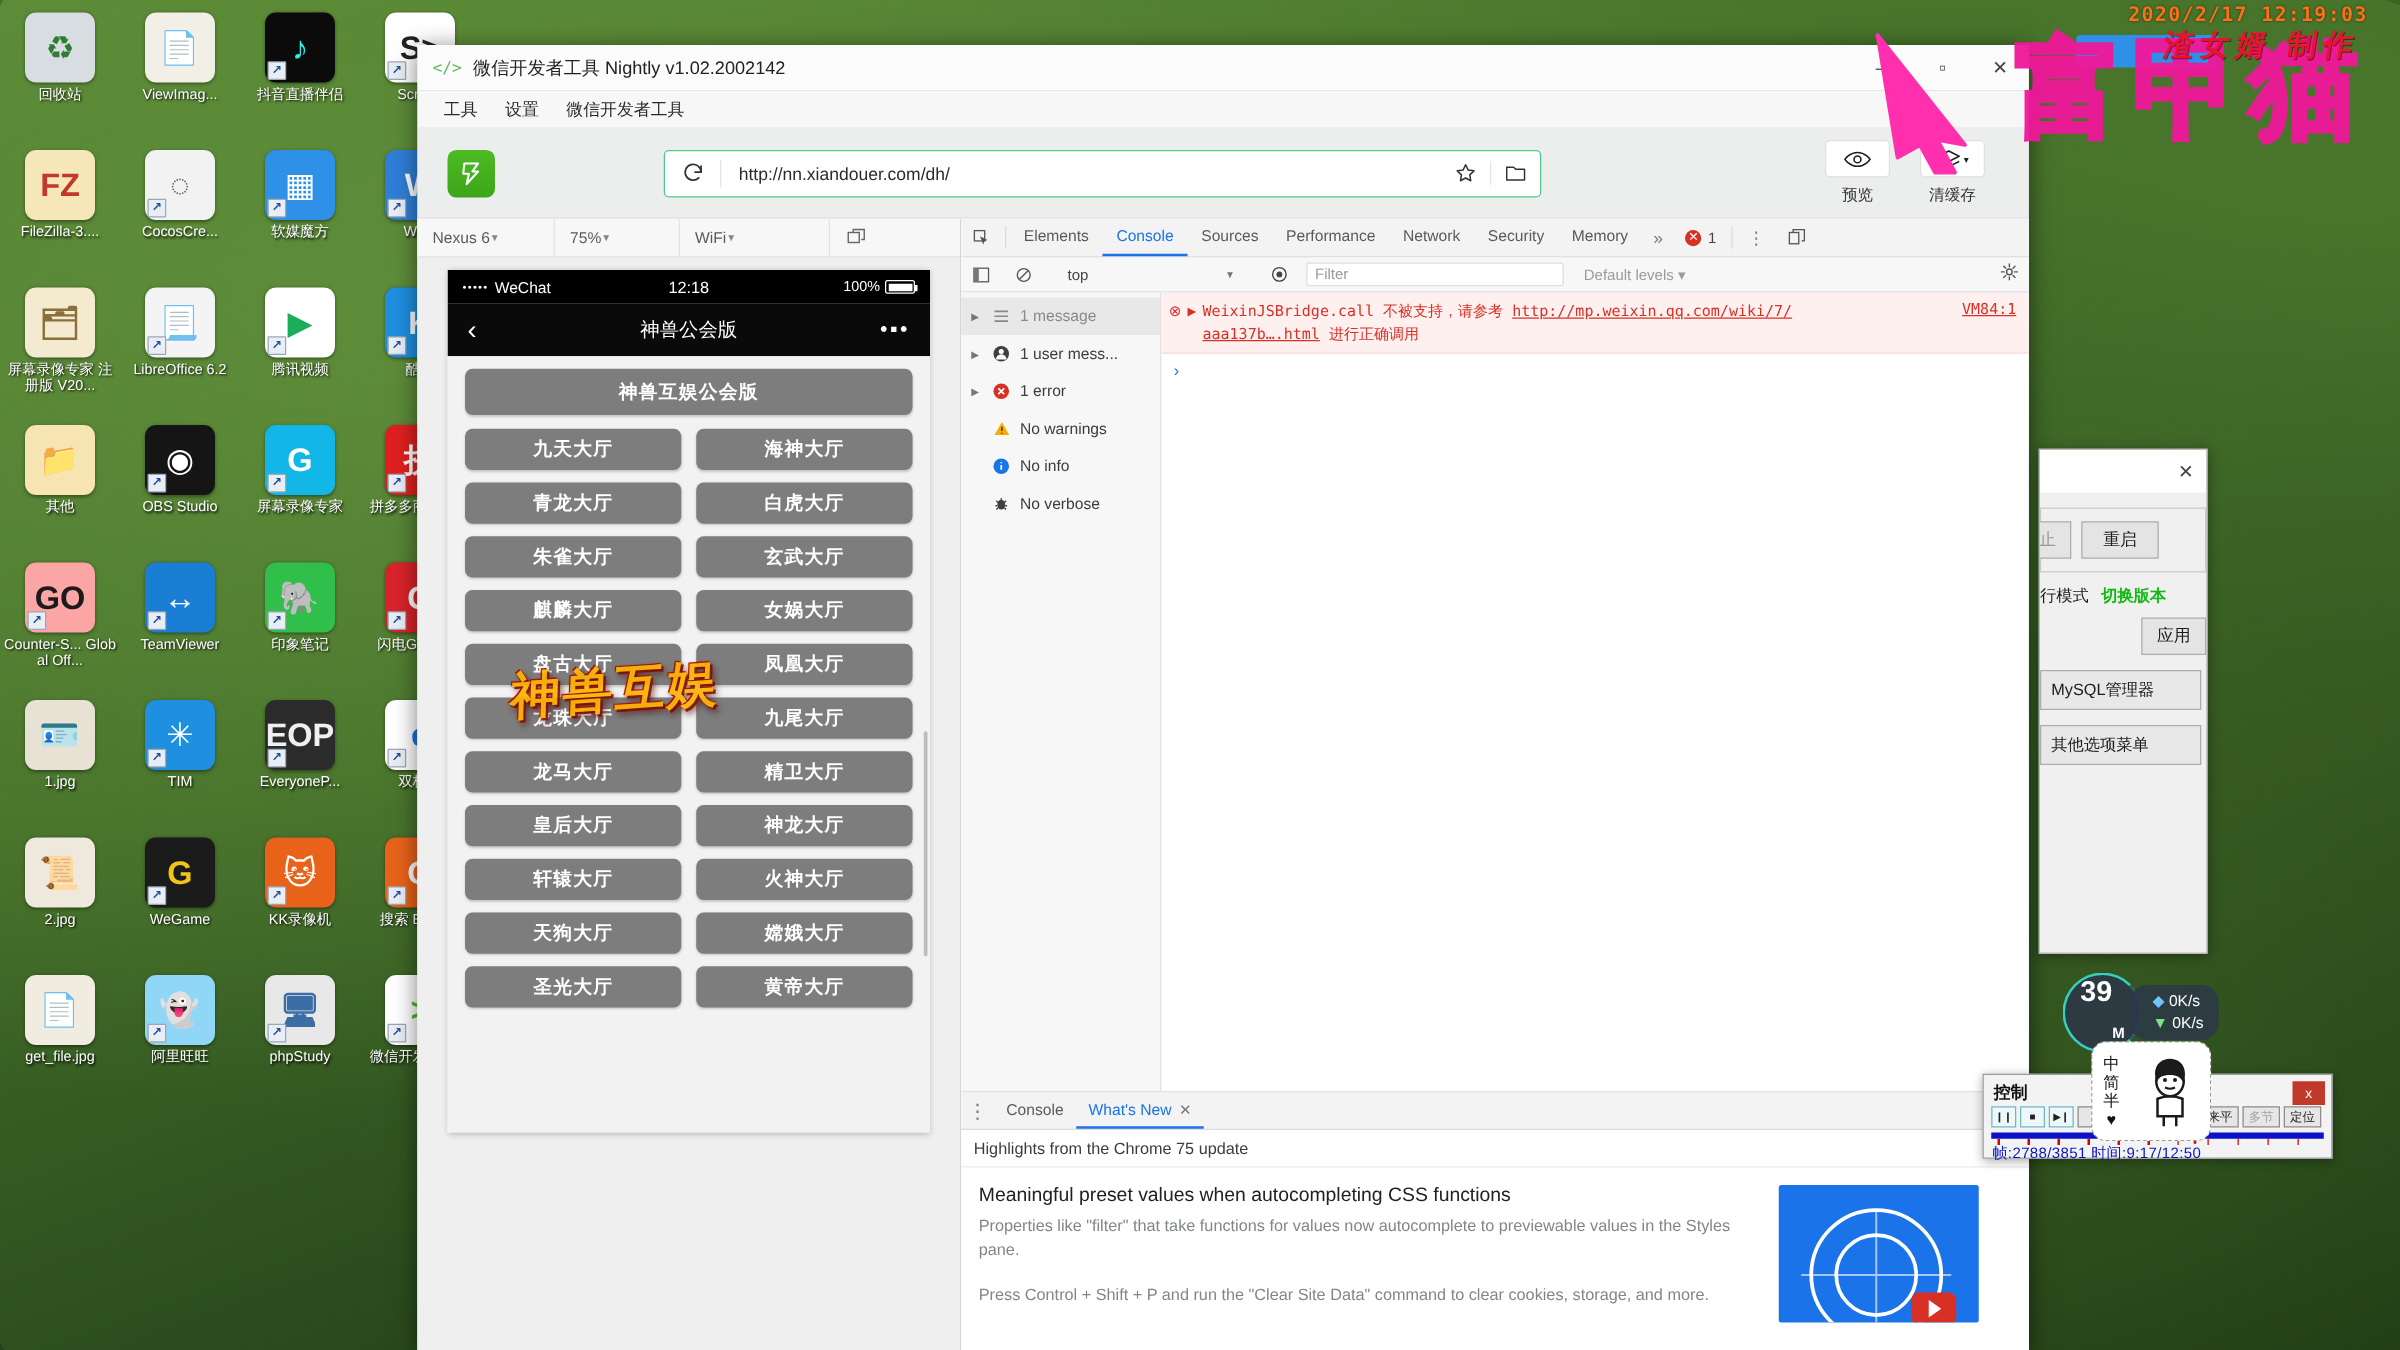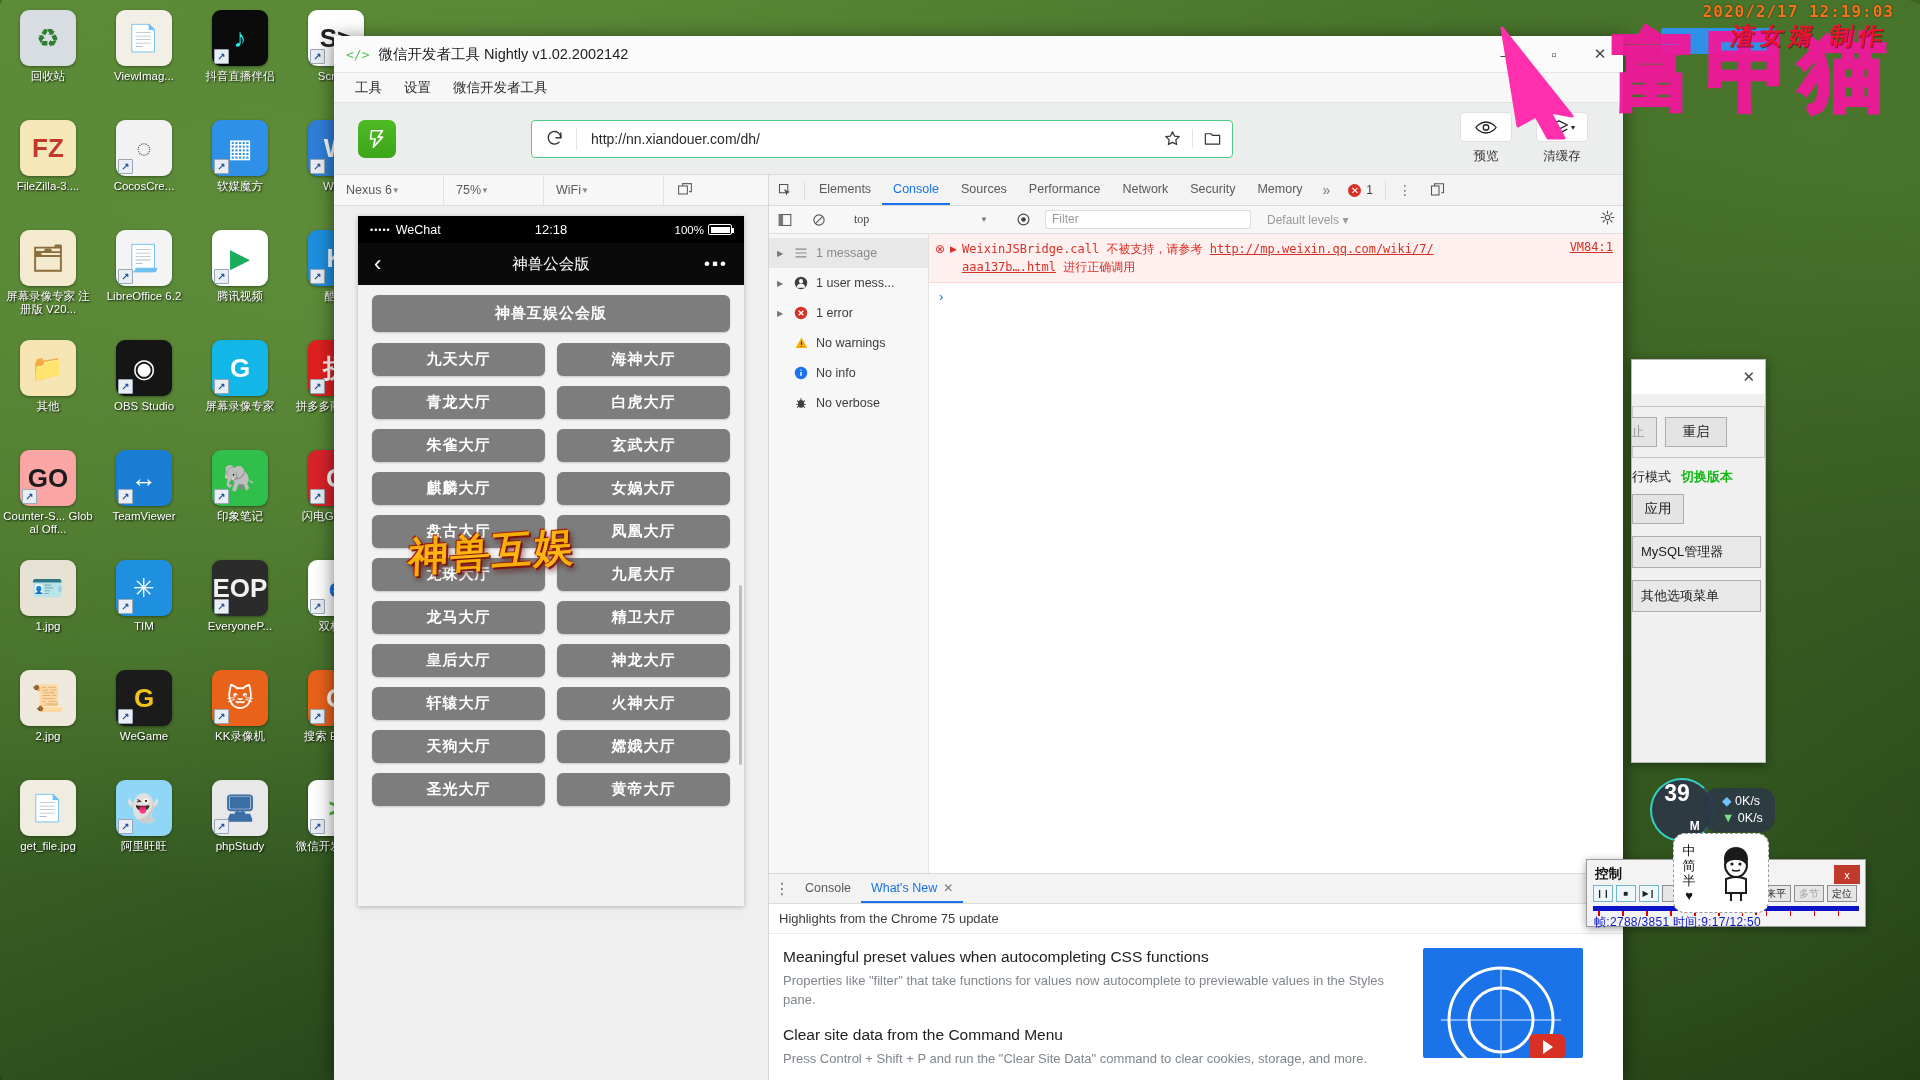--- a/index.html
+++ b/index.html
@@ -232,21 +232,21 @@
   }
   .dt-tab.active { color: #1a73e8; border-bottom-color: #1a73e8; }
   .dt-more { padding: 0 9px; display: flex; align-items: center; color: #777; font-size: 14px; }
   .dt-err { display: flex; align-items: center; gap: 5px; padding: 0 9px; font-size: 12px; color: #444; }
   .err-dot { width: 13px; height: 13px; border-radius: 50%; background: #d93025; color:#fff; font-size: 10px; display:flex; align-items:center; justify-content:center; }
 
   .dt-filter {
     height: 28px; background: #f7f7f7; border-bottom: 1px solid #e0e0e0;
     display: flex; align-items: center; flex: none; gap: 2px;
   }
-  .ctx-sel { display: flex; align-items: center; font-size: 12px; color: #444; width: 150px; padding-left: 8px; font-family: Liberation Serif, serif; }
+  .ctx-sel { display: flex; align-items: center; font-size: 12px; color: #444; width: 150px; padding-left: 8px; }
   .ctx-sel .cv { margin-left: auto; margin-right: 8px; font-size: 8px; color: #777; }
   .filter-input {
     width: 206px; height: 19px; background: #fff; border: 1px solid #ddd; border-radius: 2px;
     font-size: 12px; color: #9a9a9a; padding: 0 6px; line-height: 17px; margin-left: 4px;
   }
   .levels { font-size: 12px; color: #9a9a9a; margin-left: 14px; }
   .gear { margin-left: auto; padding: 0 8px; color: #666; }
 
   .dt-main { flex: 1; display: flex; min-height: 0; }
   .con-side {
@@ -822,21 +822,20 @@
                 <span>What's New</span>
                 <span class="dr-x">✕</span>
               </div>
             </div>
         </div>
         <div class="dr-sub">Highlights from the Chrome 75 update</div>
         <div class="dr-body">
           <div class="dr-left" id="wn-list">
               <div class="wn-h">Meaningful preset values when autocompleting CSS functions</div>
               <div class="wn-p">Properties like "filter" that take functions for values now autocomplete to previewable values in the Styles pane.</div>
-              <div class="wn-h">Clear site data from the Command Menu</div>
               <div class="wn-p">Press Control + Shift + P and run the "Clear Site Data" command to clear cookies, storage, and more.</div>
             </div>
           <div class="wn-thumb">
             <svg width="160" height="110" viewBox="0 0 160 110">
               <circle cx="78" cy="72" r="52" fill="none" stroke="#ffffff" stroke-width="3"></circle>
               <circle cx="78" cy="72" r="32" fill="none" stroke="#ffffff" stroke-width="3"></circle>
               <path d="M78 20v120M18 72h120" stroke="#ffffff" stroke-width="1.6" opacity=".6"></path>
               <rect x="106" y="86" width="36" height="26" rx="6" fill="#d93025"></rect>
               <path d="M120 92l10 7-10 7z" fill="#ffffff"></path>
             </svg>
@@ -856,21 +855,21 @@
   <div class="grp">
     <div style="display:flex;gap:8px;padding-left:0">
       <div class="btn" style="width:38px;margin-left:-14px;color:#9a9a9a">止</div>
       <div class="btn" style="width:62px">重启</div>
     </div>
   </div>
   <div style="display:flex;align-items:center;gap:10px;padding:10px 0 4px 0">
     <span>行模式</span>
     <span style="color:#12b812;font-weight:bold">切换版本</span>
   </div>
-  <div style="display:flex;padding-right:14px;margin-top:4px">
+  <div style="display:flex;justify-content:flex-end;padding-right:0;margin-top:4px">
     <div class="btn" style="width:52px">应用</div>
   </div>
   <div class="wide">
     <span>MySQL管理器</span>
   </div>
   <div class="wide">
     <span>其他选项菜单</span>
   </div>
 </div>
 

